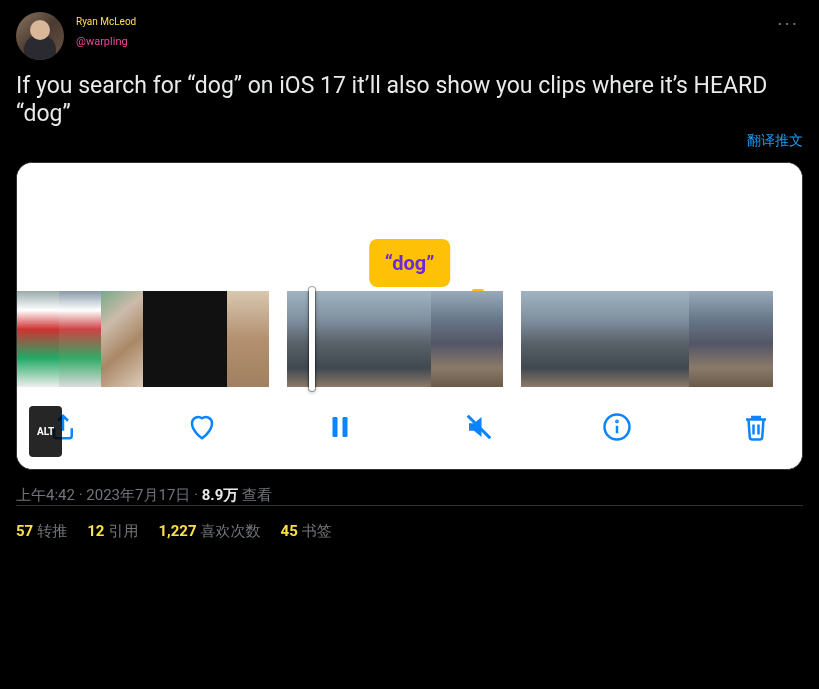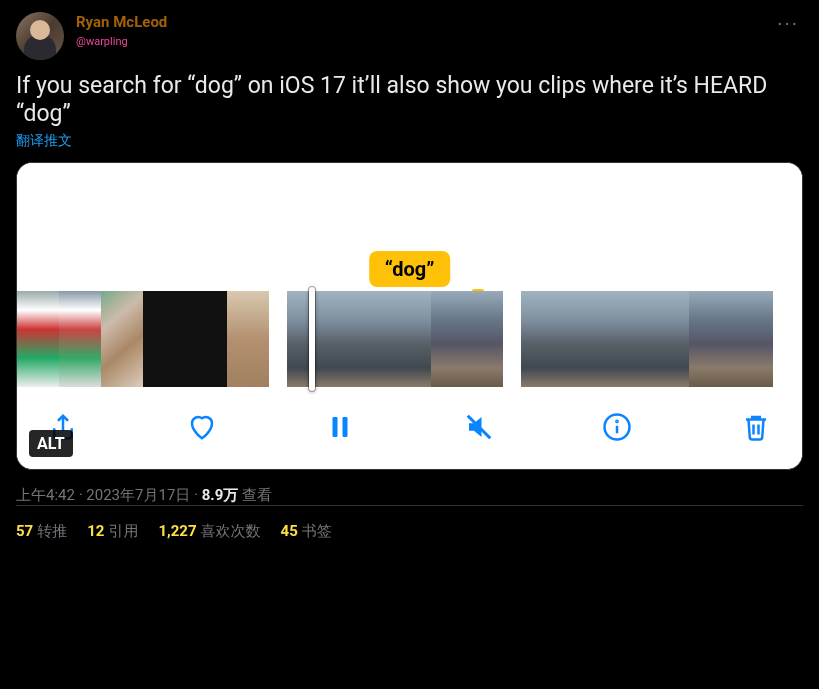--- a/index.html
+++ b/index.html
@@ -40,24 +40,24 @@
   .avatar::before{
     content:"";
     position:absolute;
     left:8px; top:22px;
     width:32px; height:32px;
     border-radius:50% 50% 0 0;
     background: #2a2a30;
   }
   .name-block { flex: 1; }
   .display-name {
-    font-weight: 700;
-    font-size: 15px;
+    font-weight: 400;
+    font-size: 10px;
     line-height: 20px;
-    color: #a16207;
+    color: #fde047;
   }
   .handle {
     font-size: 11px;
     color: #ec4899;
     line-height: 20px;
   }
   .more {
     color: #71767b;
     font-size: 20px;
     letter-spacing: 2px;
@@ -69,42 +69,43 @@
     line-height: 28px;
     color: #e7e9ea;
     margin-bottom: 4px;
     white-space: pre-wrap;
   }
   .translate {
     color: #1d9bf0;
     font-size: 14px;
     margin-bottom: 12px;
     cursor: pointer;
+    text-align: right;
   }
   .media-card {
     background: #fff;
     border-radius: 16px;
     overflow: hidden;
     border: 1px solid #2f3336;
     position: relative;
   }
   .card-top {
     height: 128px;
     background: #fff;
     position: relative;
   }
   .tag {
     position: absolute;
     left: 50%;
     transform: translateX(-50%);
     bottom: 4px;
     background: #ffc107;
-    color: #000000;
+    color: #6d28d9;
     font-weight: 700;
-    padding: 6px 16px;
+    padding: 12px 16px;
     border-radius: 8px;
     font-size: 20px;
   }
   .tag-tick {
     position:absolute;
     left: 58%;
     bottom: -4px;
     width: 12px;
     height: 6px;
     background:#ffc107;
@@ -169,22 +170,22 @@
   }
   .tool-btn svg { width: 30px; height: 30px; stroke: #0a84ff; fill: none; stroke-width: 2; }
   .tool-btn.pause svg { fill: #0a84ff; stroke: none; }
   .alt-badge {
     position: absolute;
     left: 12px;
     bottom: 12px;
     background: rgba(0,0,0,.85);
     color: #fff;
     font-weight: 700;
-    font-size: 16px;
-    padding: 4px 8px;
+    font-size: 10px;
+    padding: 20px 8px;
     border-radius: 4px;
   }
   .meta {
     color: #71767b;
     font-size: 15px;
     margin-top: 16px;
     border-bottom: 1px solid #2f3336;
   }
   .meta .strong { color: #e7e9ea; font-weight: 700; }
   .stats {

